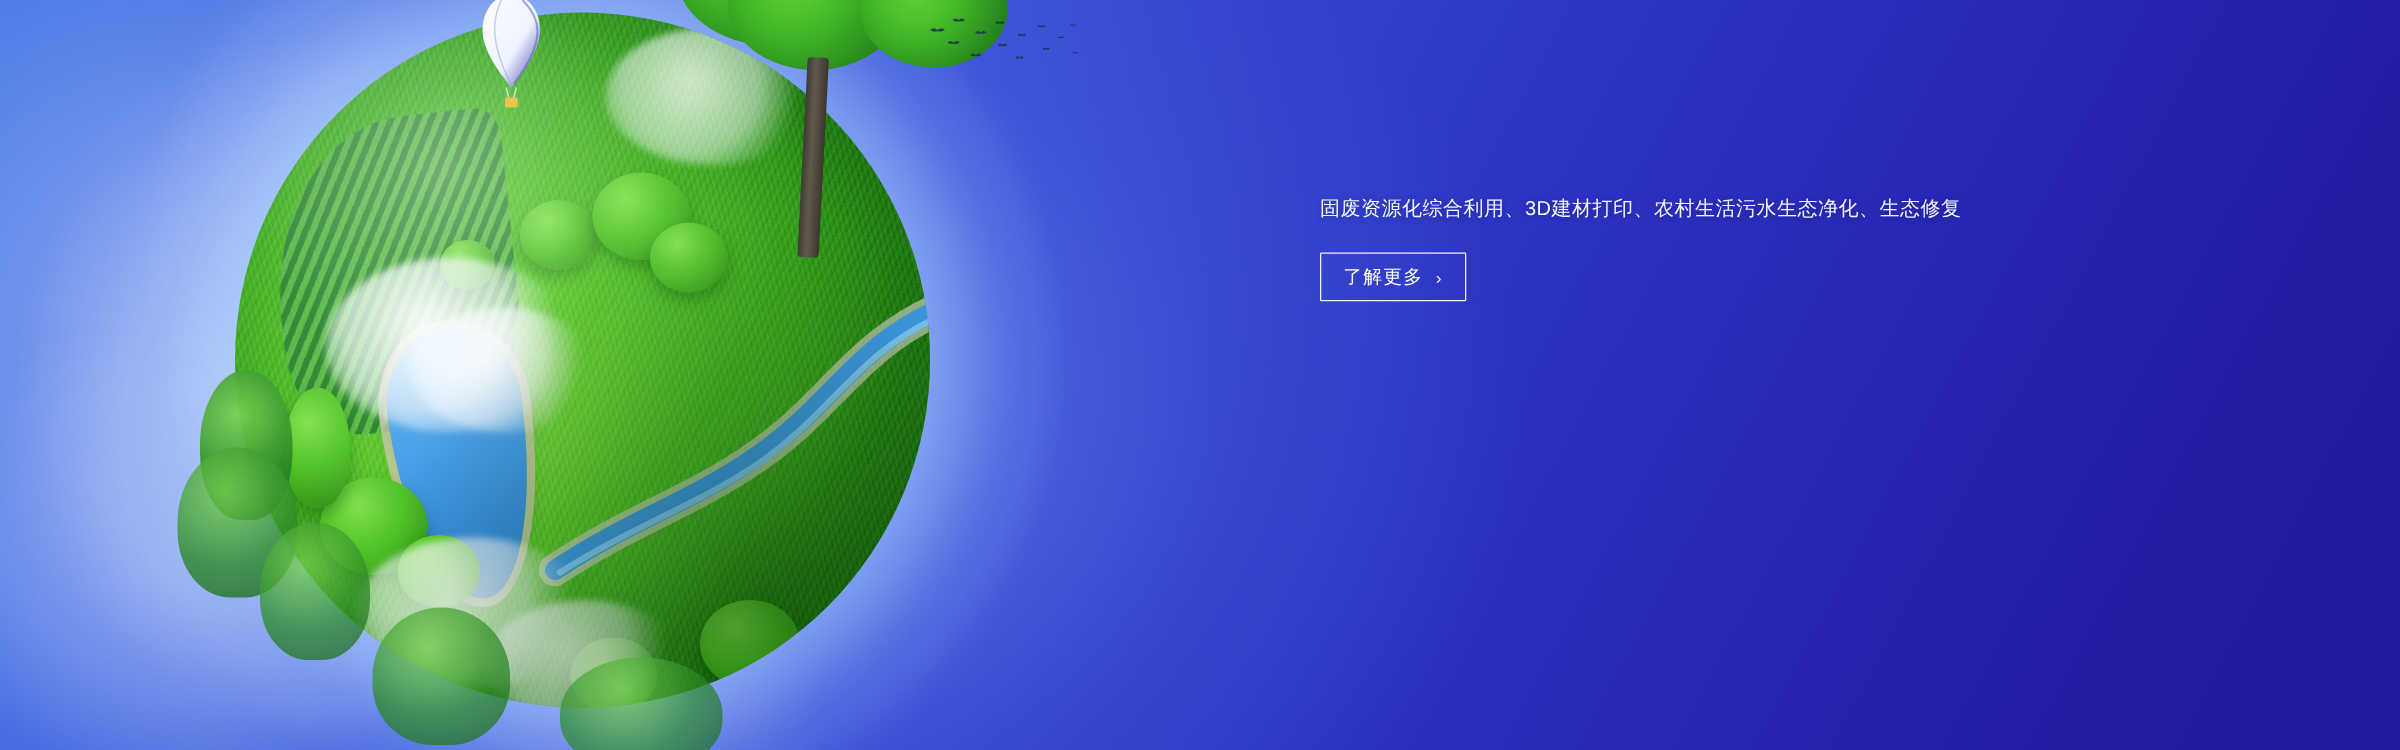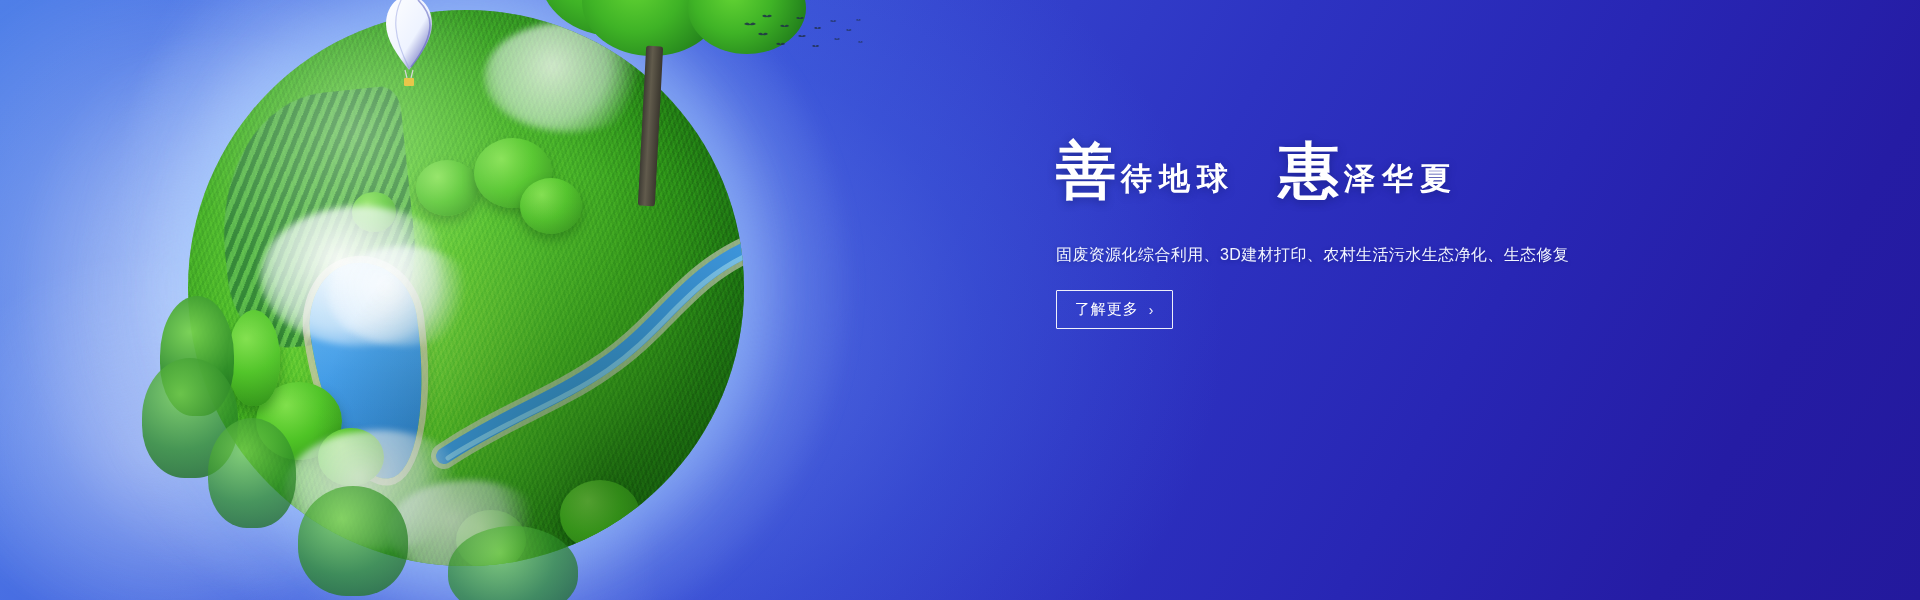--- a/index.html
+++ b/index.html
@@ -252,23 +252,20 @@
           <path d="M106,18 q1.4,-1.5 2.8,0 q1.4,-1.5 2.8,0 q-1.4,1 -2.8,.4 q-1.4,.6 -2.8,-.4z"></path>
           <path d="M116,8 q1.2,-1.3 2.4,0 q1.2,-1.3 2.4,0 q-1.2,.9 -2.4,.4 q-1.2,.5 -2.4,-.4z"></path>
           <path d="M118,30 q1.2,-1.3 2.4,0 q1.2,-1.3 2.4,0 q-1.2,.9 -2.4,.4 q-1.2,.5 -2.4,-.4z"></path>
         </g>
       </svg>
     </div>
   </div>
 
   <div class="content">
 
-    <div class="headline">
-      <span class="hl-big">善</span><span class="hl-small">待地球</span><span class="hl-gap"></span><span class="hl-big">惠</span><span class="hl-small">泽华夏</span>
-    </div>
 
 
     <div class="desc">固废资源化综合利用、3D建材打印、农村生活污水生态净化、生态修复</div>
 
     <button class="cta">
       <span>了解更多</span>
       <span class="chev">›</span>
     </button>
 
   </div>

